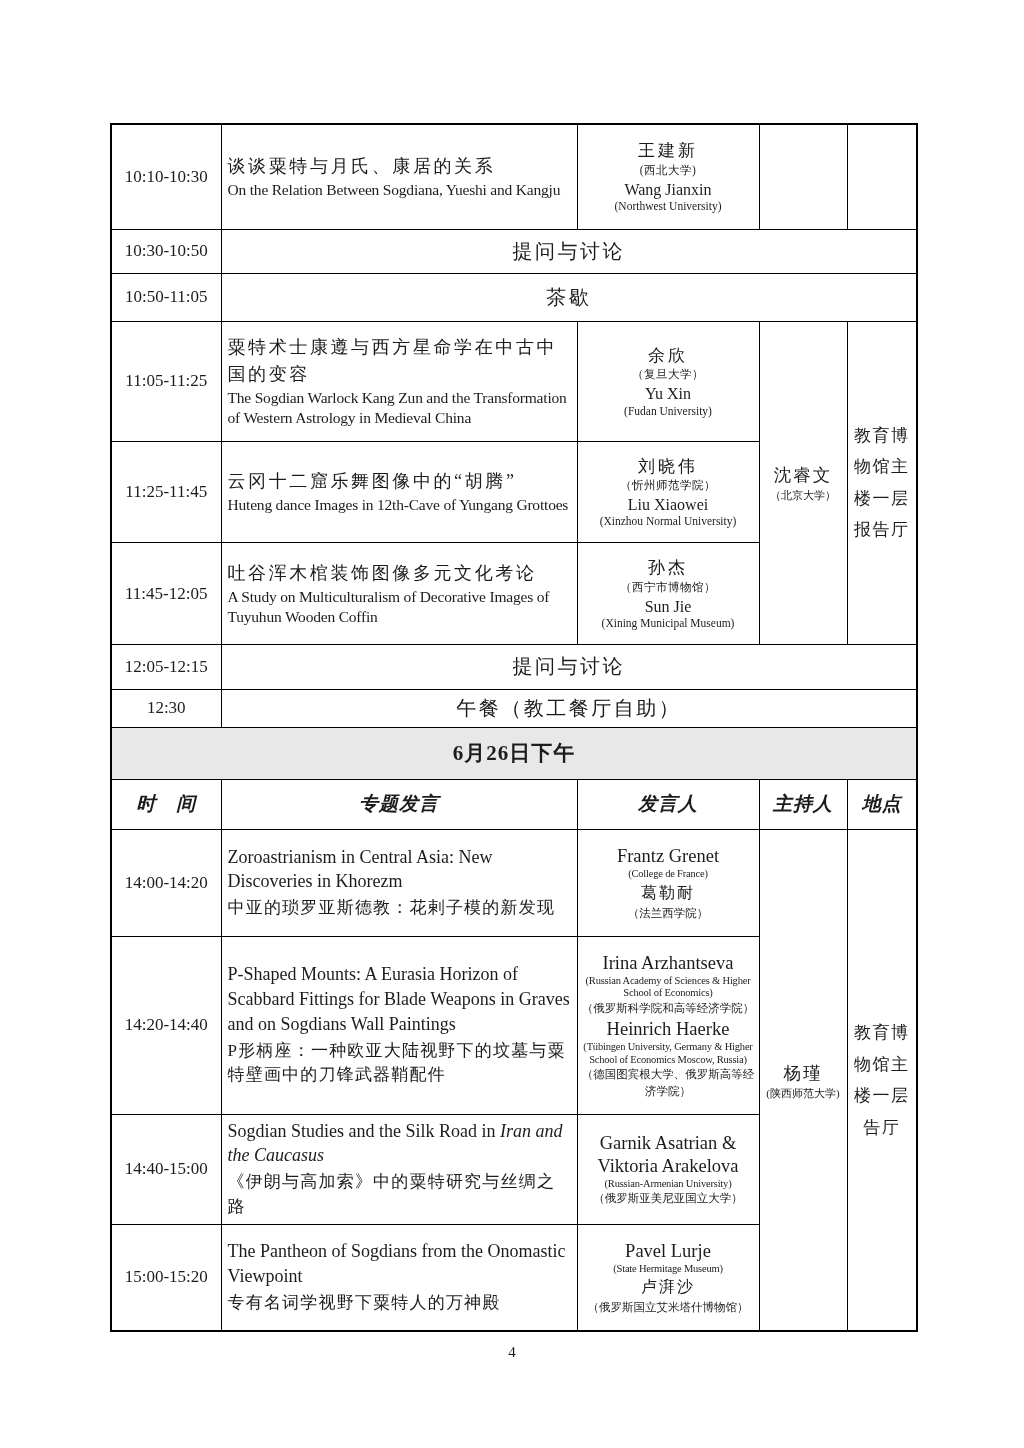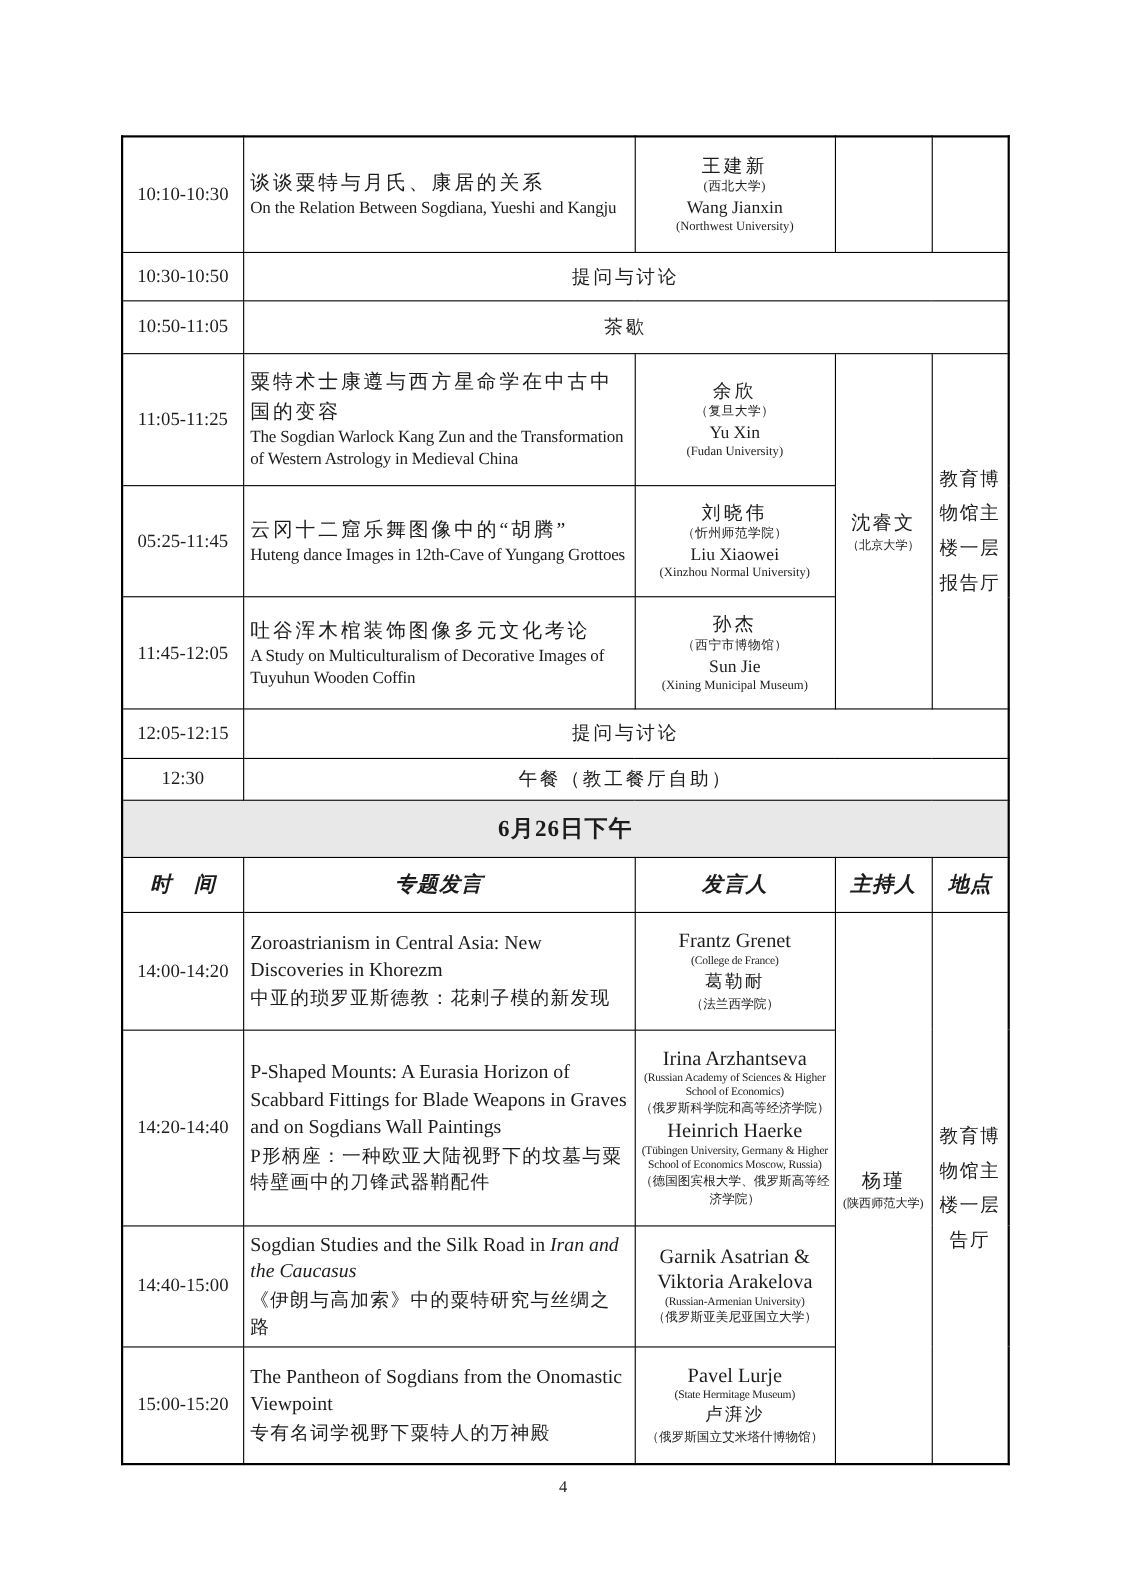--- a/index.html
+++ b/index.html
@@ -32,21 +32,21 @@
   .speaker { text-align: center; padding: 13px 3px; }
   .sp-name-cn { font-size: 17px; letter-spacing: 3px; line-height: 1.4; }
   .sp-aff-cn  { font-size: 11.5px; line-height: 1.35; letter-spacing: 0.5px; white-space: nowrap; }
   .sp-name-en { font-size: 16px; line-height: 1.35; }
   .sp-aff-en  { font-size: 11.5px; line-height: 1.2; }
   .sp-name-en-a { font-size: 18.5px; line-height: 1.25; }
   .sp-aff-en-a  { font-size: 10.5px; letter-spacing: -0.2px; line-height: 1.2; }
   .sp-name-cn-a { font-size: 16px; letter-spacing: 2px; line-height: 1.5; }
   .sp-aff-cn-a  { font-size: 11.5px; line-height: 1.4; white-space: nowrap; }
   .sp-block { margin: 2px 0; }
-  .qa-cell { text-align: center; font-size: 17px; letter-spacing: 2.5px; }
+  .qa-cell { text-align: center; font-size: 20px; letter-spacing: 2.5px; }
   .chair { text-align: center; padding: 14px 1px; }
   .chair-name { font-size: 17.5px; letter-spacing: 2px; line-height: 1.5; }
   .chair-aff  { font-size: 11px; white-space: nowrap; letter-spacing: 0; }
   .loc { text-align: center; font-size: 17px; letter-spacing: 1.5px; line-height: 1.85; padding: 2px 3px; }
   .band {
     background: #e8e8e8;
     text-align: center;
     font-weight: bold;
     font-size: 21px;
     letter-spacing: 1px;
@@ -113,21 +113,21 @@
         <div class="sp-aff-en">(Fudan University)</div>
       </td>
       <td class="chair" rowspan="3">
         <div class="chair-name">沈睿文</div>
         <div class="chair-aff">（北京大学）</div>
       </td>
       <td class="loc" rowspan="3">教育博物馆主楼一层报告厅</td>
     </tr>
 
     <tr style="height:94px">
-      <td class="time">05:25-11:45</td>
+      <td class="time">11:25-11:45</td>
       <td class="topic">
         <div class="t-cn">云冈十二窟乐舞图像中的“胡腾”</div>
         <div class="t-en">Huteng dance Images in 12th-Cave of Yungang Grottoes</div>
       </td>
       <td class="speaker">
         <div class="sp-name-cn">刘晓伟</div>
         <div class="sp-aff-cn">（忻州师范学院）</div>
         <div class="sp-name-en">Liu Xiaowei</div>
         <div class="sp-aff-en">(Xinzhou Normal University)</div>
       </td>

